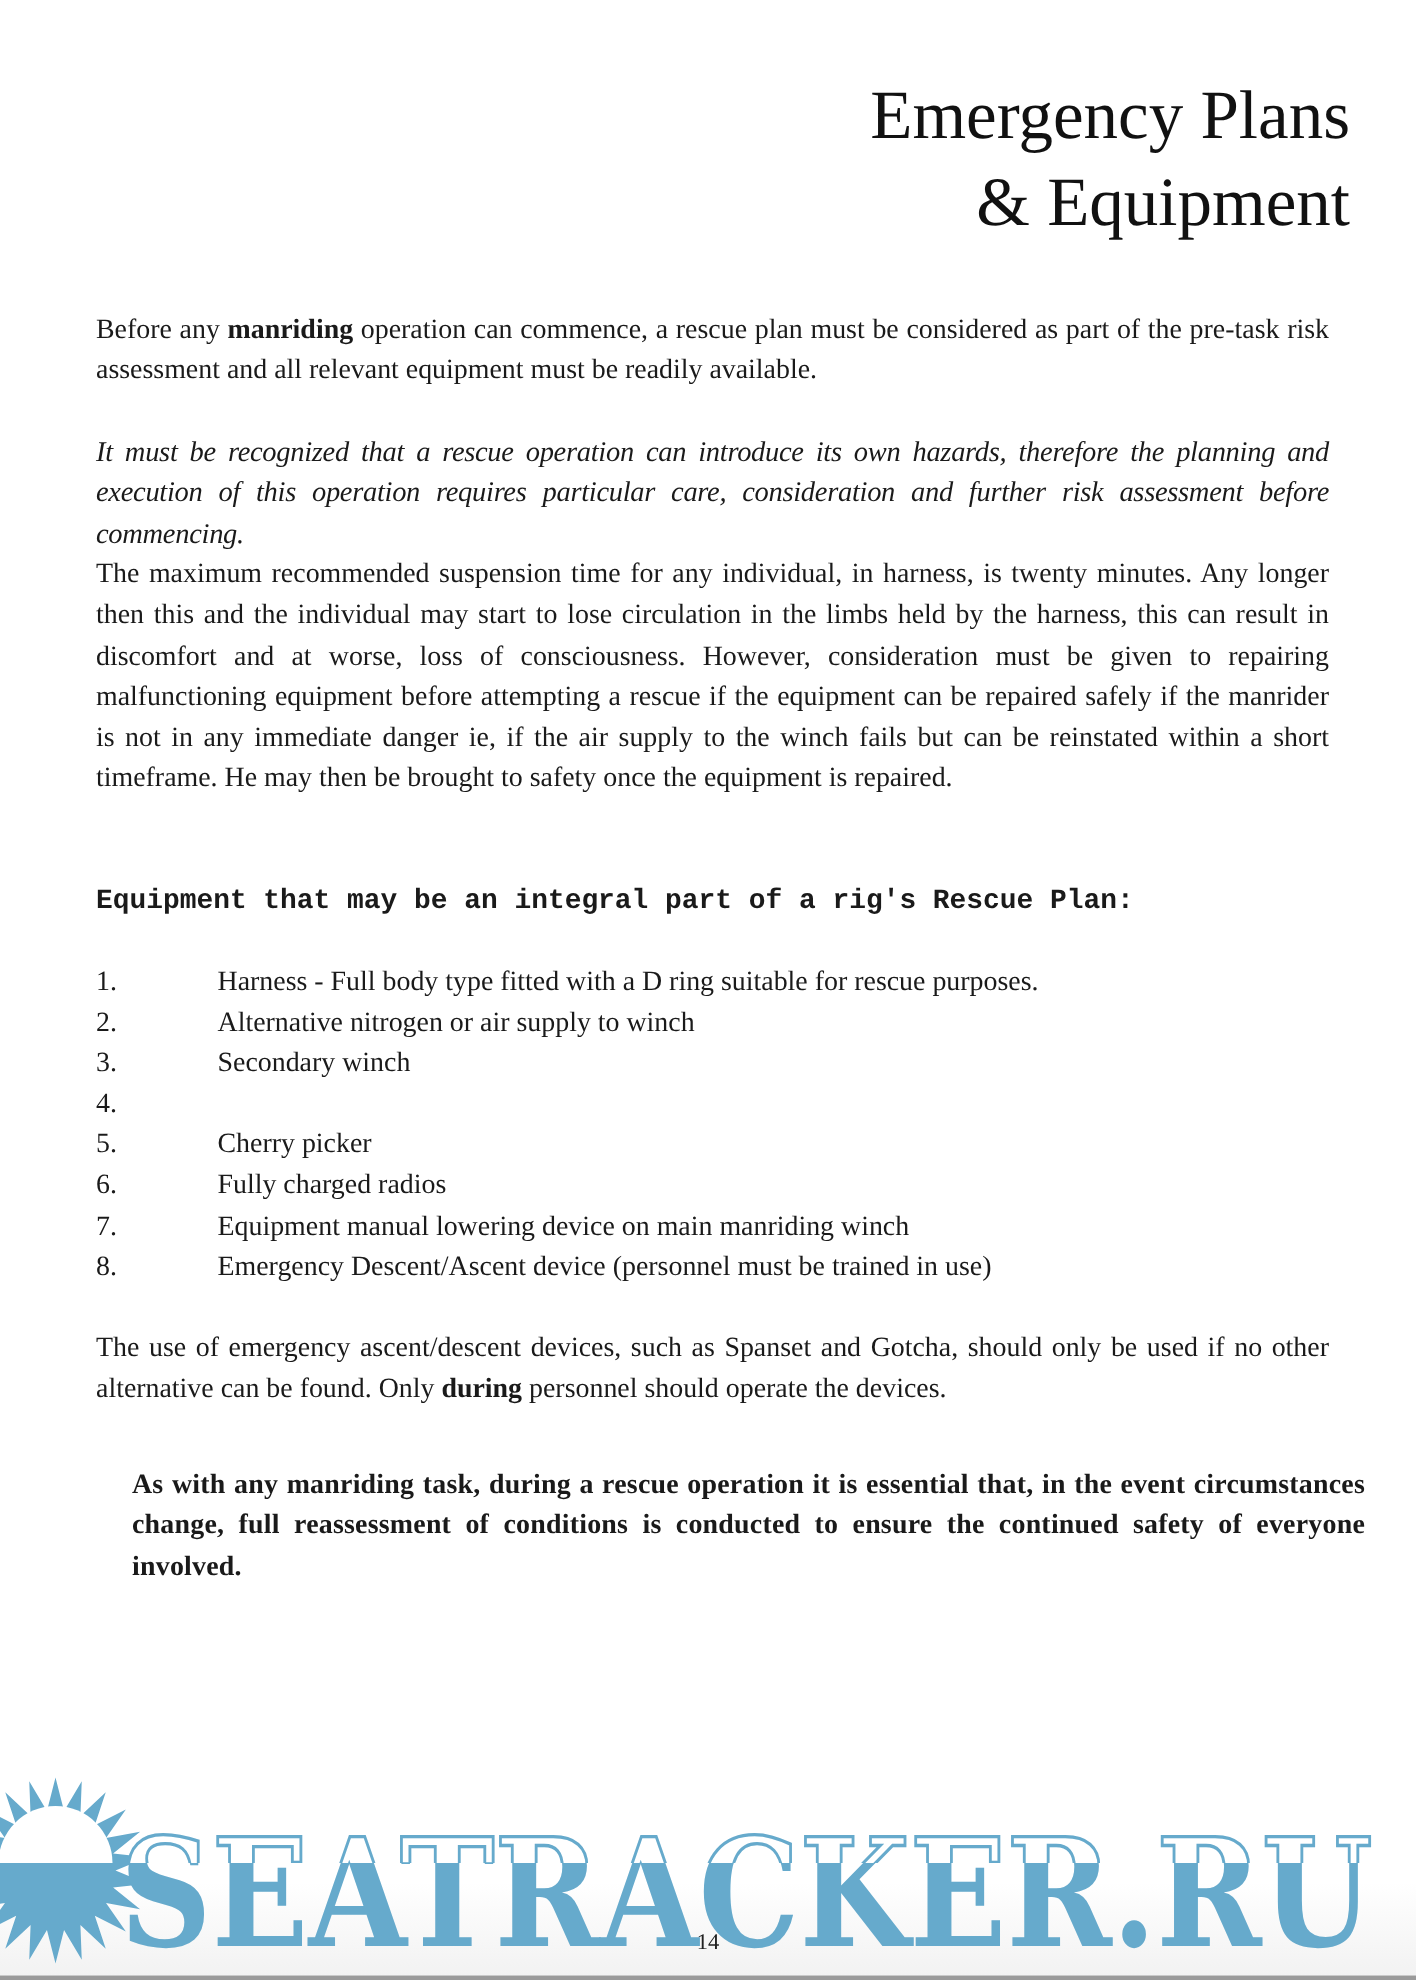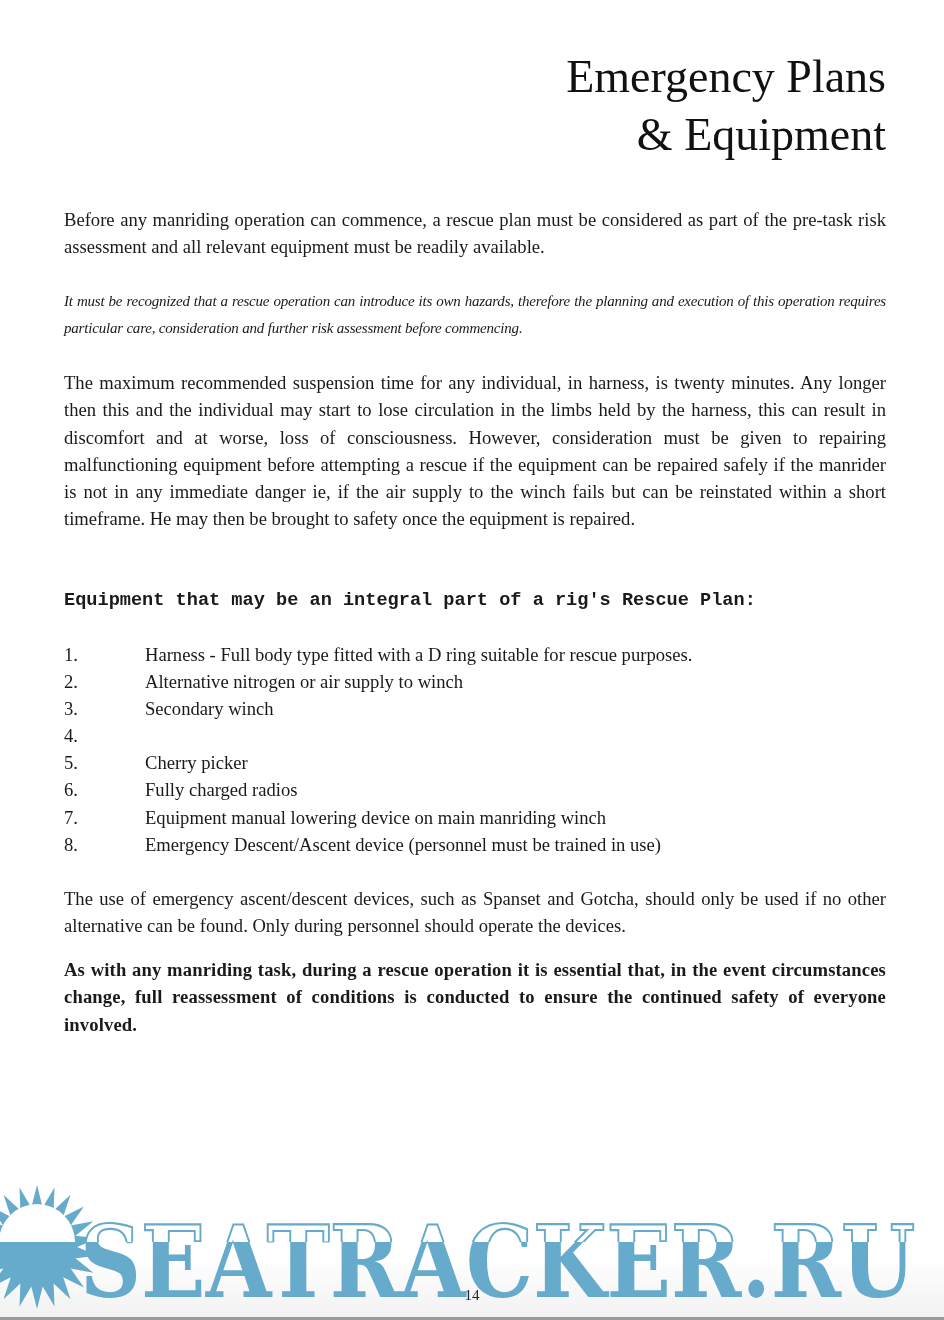--- a/index.html
+++ b/index.html
@@ -3,44 +3,44 @@
   <meta charset="utf-8">
   <style>
     html, body { margin: 0; padding: 0; }
     body {
       width: 944px; height: 1320px; position: relative; overflow: hidden;
       background: #ffffff;
       font-family: "Liberation Serif", "DejaVu Serif", serif;
       color: #1a1a1a;
     }
     .page-title {
-      position: absolute; right: 58px; top: 48px;
+      position: absolute; right: 44px; top: 48px;
       text-align: right; font-size: 46px; line-height: 58px;
       font-weight: normal; color: #111;
       margin: 0;
     }
     .body-text {
       position: absolute; left: 64px; width: 822px;
       font-size: 18.6px; line-height: 27.3px;
       text-align: justify; margin: 0;
     }
-    .body-text b { font-weight: normal; }
-    .italic-text { font-style: italic; font-size: 15px; letter-spacing: -0.2px; }
+    .body-text b { font-weight: bold; }
+    .italic-text { font-style: italic; font-size: 19px; letter-spacing: -0.2px; }
     .p1 { top: 206px; }
     .p2 { top: 288px; }
     .p3 { top: 369px; }
     .heading { top: 587px; font-weight: bold; font-family: Liberation Mono, monospace; }
     .equip-list {
       position: absolute; left: 64px; top: 641px; margin: 0; padding: 0;
       list-style: none; font-size: 18.6px; line-height: 27.1px;
     }
     .equip-list li { display: flex; }
     .equip-list .num { width: 81px; }
     .p4 { top: 885px; }
-    .p5 { top: 956px; font-weight: bold; letter-spacing: 0.15px; }
+    .p5 { top: 976px; font-weight: bold; letter-spacing: 0.15px; margin-left: 24px; }
     .footer-bg {
       position: absolute; left: 0; top: 1255px; width: 944px; height: 62px;
       background: linear-gradient(#ffffff, #f2f2f2);
     }
     .footer-rule {
       position: absolute; left: 0; top: 1317px; width: 944px; height: 3px;
       background: #9a9a9a;
     }
     .watermark { position: absolute; left: 0; top: 1180px; width: 944px; height: 137px; }
     .page-number {

